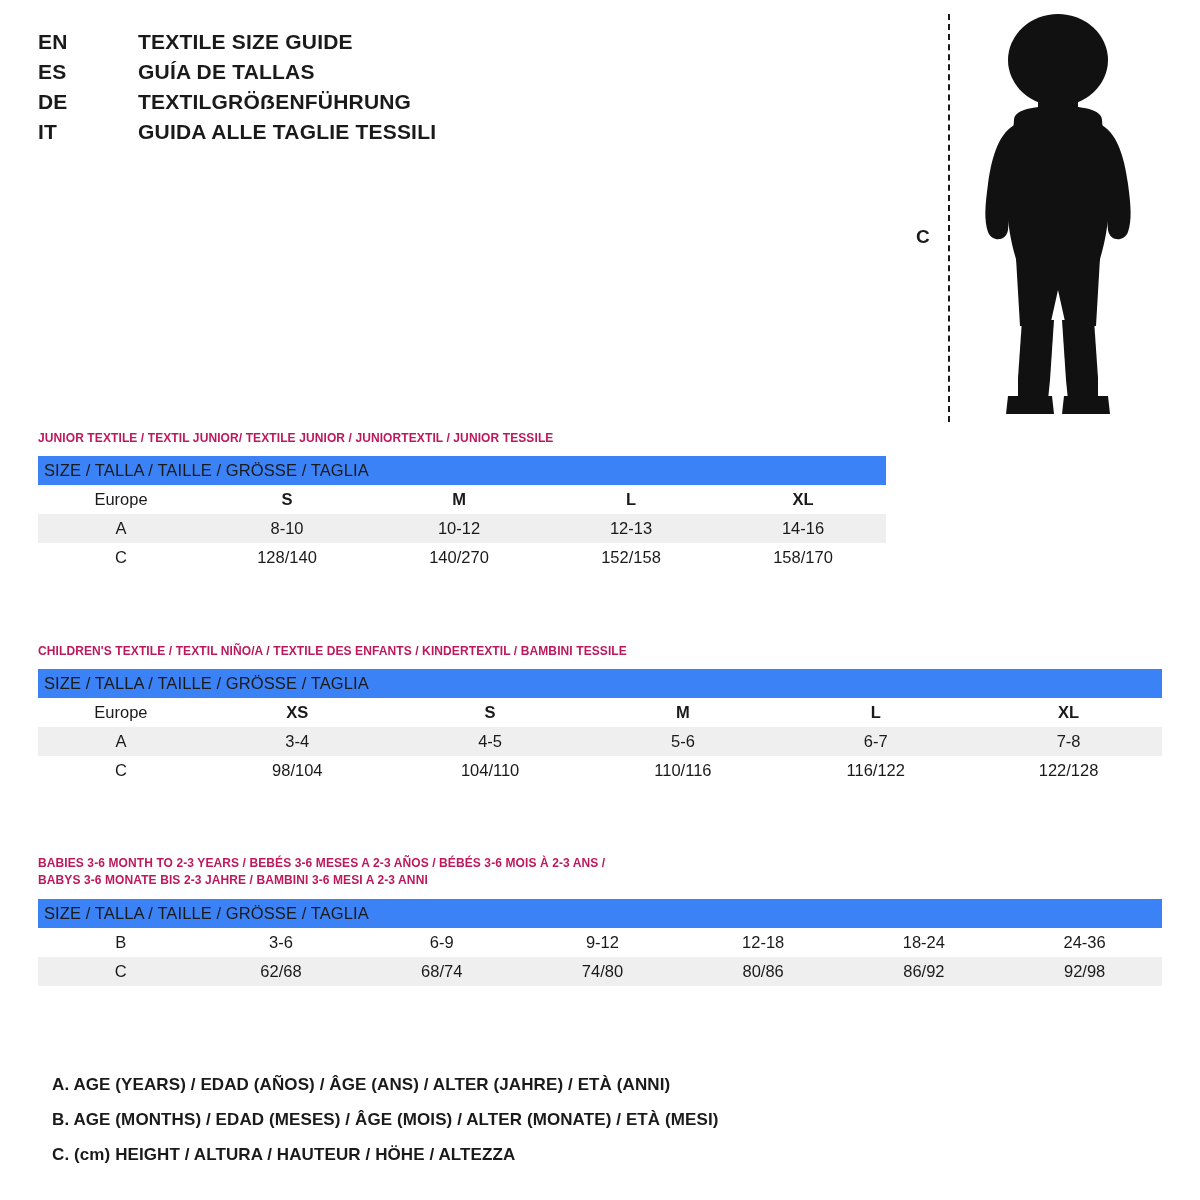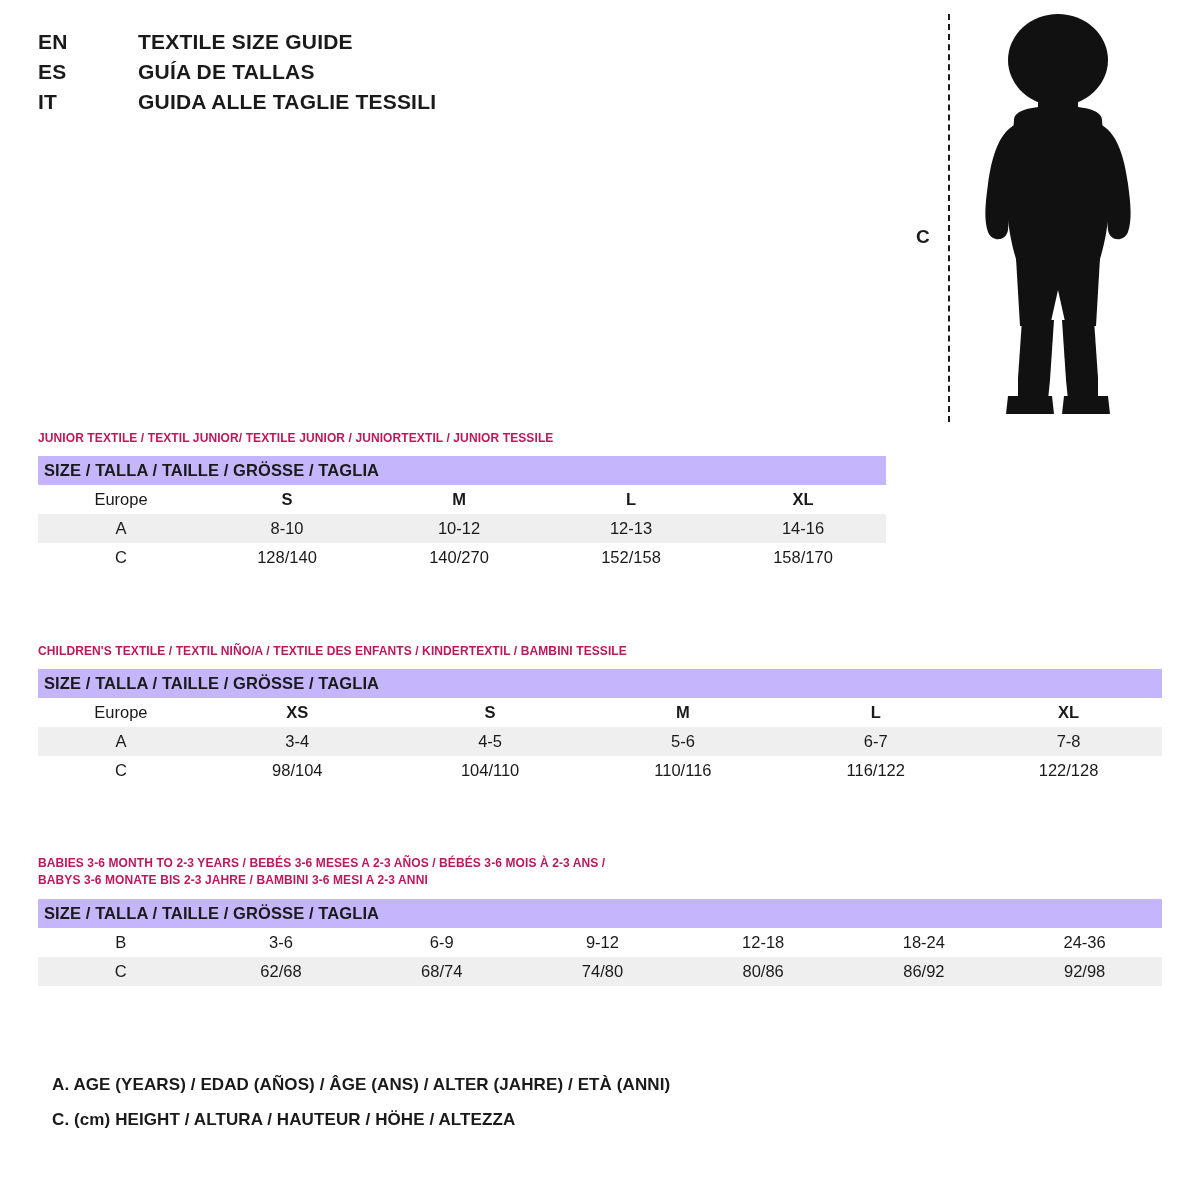--- a/index.html
+++ b/index.html
@@ -100,22 +100,22 @@
     table-layout: fixed;
   }
   table.size-table td {
     font-size: 16.5px;
     color: #1a1a1a;
     height: 29px;
     padding: 0 0 0 6px;
     vertical-align: middle;
   }
   .hdr-row td {
-    background: #c4b5fd;
-    font-weight: bold;
+    background: #3b82f6;
+    font-weight: normal;
     letter-spacing: 0.1px;
   }
   .row-white td { background: #ffffff; }
   .row-grey td { background: #efefef; }
   .cell-label { text-align: center; font-weight: normal; }
   .cell-val { text-align: center; padding-left: 0; }
   .bold-cell { font-weight: bold; }
 
   
   .legend {
@@ -140,20 +140,24 @@
 <div class="page">
 
   <div class="lang-block">
     <div class="lang-row">
       <span class="lang-code">EN</span>
       <span class="lang-text">TEXTILE SIZE GUIDE</span>
     </div>
     <div class="lang-row">
       <span class="lang-code">ES</span>
       <span class="lang-text">GUÍA DE TALLAS</span>
+    </div>
+    <div class="lang-row">
+      <span class="lang-code">DE</span>
+      <span class="lang-text">TEXTILGRÖẞENFÜHRUNG</span>
     </div>
     <div class="lang-row">
       <span class="lang-code">IT</span>
       <span class="lang-text">GUIDA ALLE TAGLIE TESSILI</span>
     </div>
   </div>
 
   <div class="figure-area">
     <span class="figure-label">C</span>
     <div class="dashed-line"></div>
@@ -302,16 +306,17 @@
           <td class="cell-val">80/86</td>
           <td class="cell-val">86/92</td>
           <td class="cell-val">92/98</td>
         </tr>
       </tbody>
     </table>
   </div>
 
   <div class="legend">
     <div class="legend-line">A. AGE (YEARS) / EDAD (AÑOS) / ÂGE (ANS) / ALTER (JAHRE) / ETÀ (ANNI)</div>
+    <div class="legend-line">B. AGE (MONTHS) / EDAD (MESES) / ÂGE (MOIS) / ALTER (MONATE) / ETÀ (MESI)</div>
     <div class="legend-line">C. (cm) HEIGHT / ALTURA / HAUTEUR / HÖHE / ALTEZZA</div>
   </div>
 
 </div>
 
 </body></html>

